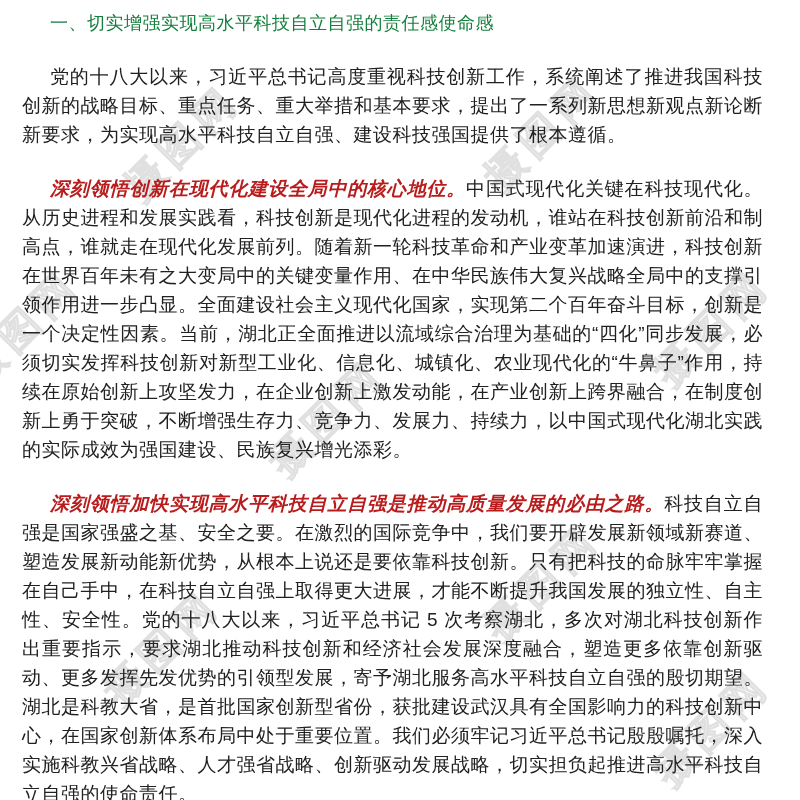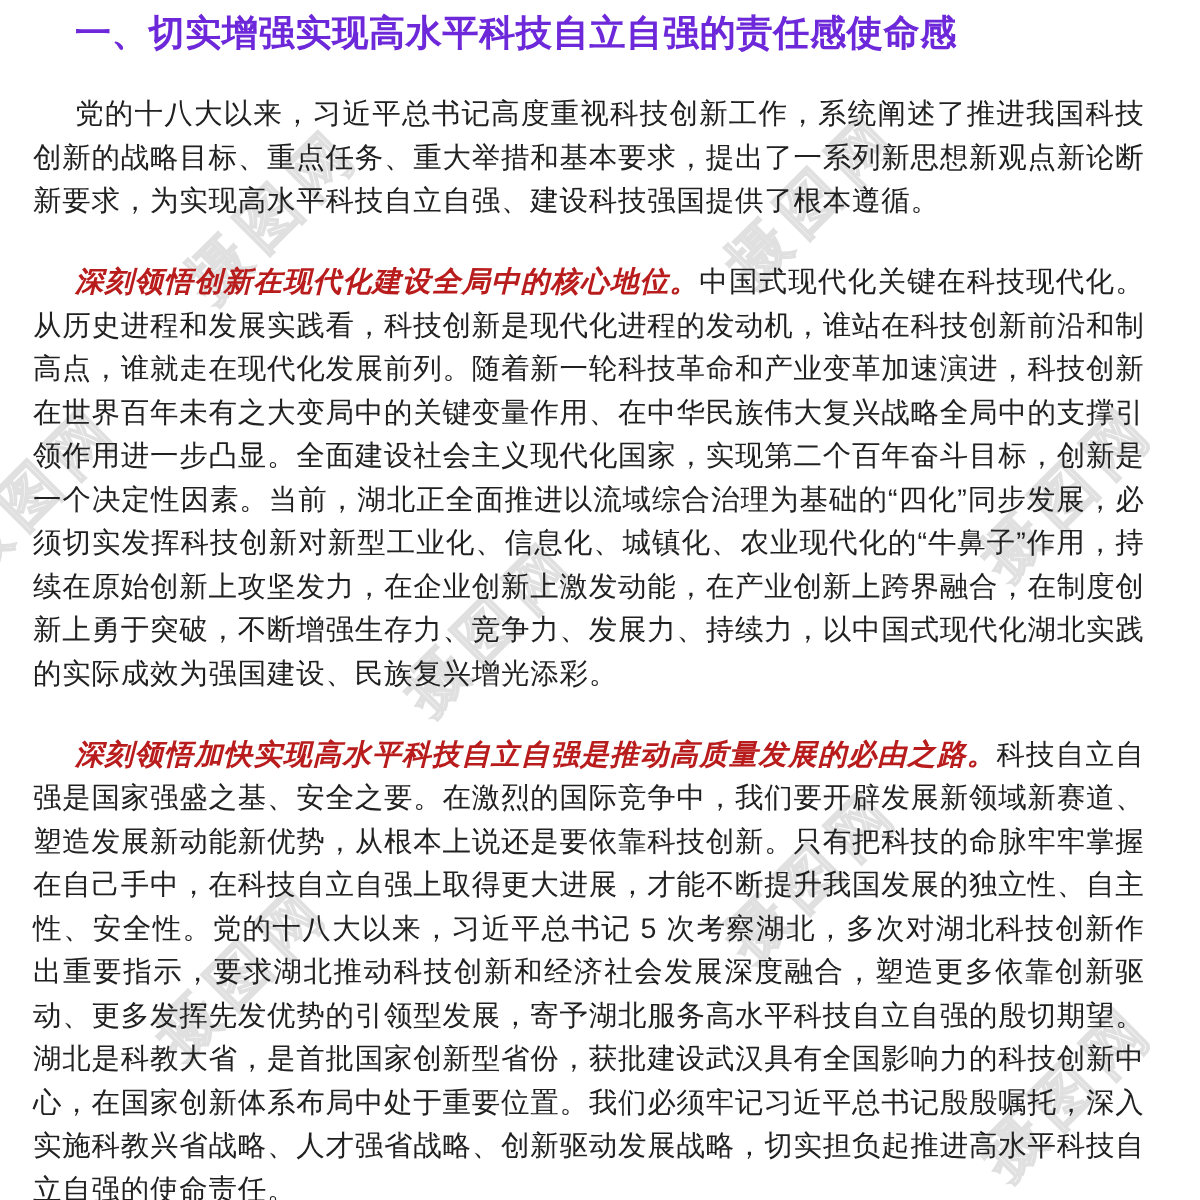--- a/index.html
+++ b/index.html
@@ -14,23 +14,23 @@
     position: relative;
     font-family: "Liberation Sans", "DejaVu Sans", sans-serif;
   }
   .doc {
     position: relative;
     z-index: 1;
     padding: 8px 22px 0 22px;
     color: #212121;
   }
   .doc-title {
-    font-size: 24px;
-    font-weight: 700;
-    color: #6d28d9;
+    font-size: 18px;
+    font-weight: 400;
+    color: #15803d;
     line-height: 30px;
     margin: 0 0 24px 0;
     text-indent: 28px;
     letter-spacing: 0.5px;
   }
   .para {
     font-size: 19px;
     line-height: 29px;
     margin: 0 15px 25px 0;
     text-indent: 28px;

